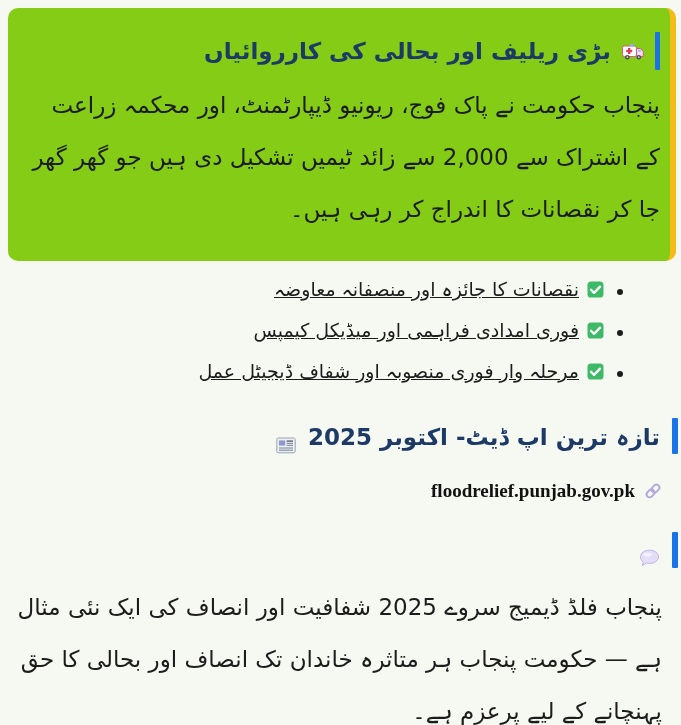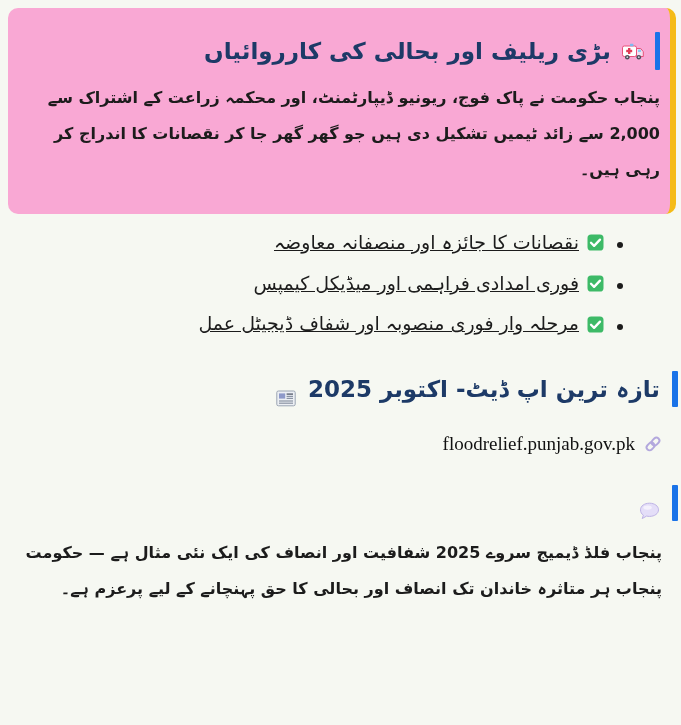--- a/index.html
+++ b/index.html
@@ -7,21 +7,21 @@
   body {
     background: #f6f8f2;
     font-family: "DejaVu Sans", sans-serif;
     color: #1c1c1c;
     overflow: hidden;
   }
 
   
   .callout {
     margin: 8px 5px 0 8px;
-    background: #f9a8d4;
+    background: #84cc16;
     border-right: 6px solid #f5bb17;
     border-radius: 10px;
     padding: 24px 10px 26px 16px;
   }
   .heading-row {
     display: flex;
     direction: rtl;
     align-items: center;
     gap: 10px;
   }
@@ -34,24 +34,23 @@
   }
   .heading-text {
     font-size: 23px;
     font-weight: bold;
     color: #1d3a67;
     line-height: 1.5;
   }
   .rtl-par {
     direction: rtl;
     text-align: right;
-    font-size: 16px;
+    font-size: 23px;
     line-height: 2.25;
     color: #1c1c1c;
-    font-weight: bold;
   }
   .callout .rtl-par { margin-top: 10px; margin-left: 4px; }
 
   
   .main { padding: 0 19px 0 6px; }
   .measures-intro { margin-top: 24px; }
   ul.measures {
     direction: rtl;
     text-align: right;
     list-style: disc;
@@ -78,21 +77,21 @@
   .link-row {
     display: flex;
     direction: rtl;
     align-items: center;
     gap: 9px;
     margin-top: 26px;
     justify-content: flex-start;
   }
   .link-text {
     font-family: "Liberation Serif", serif;
-    font-weight: normal;
+    font-weight: bold;
     font-size: 19px;
     color: #111;
     direction: ltr;
   }
 
   .icon { display: inline-flex; flex: 0 0 auto; align-items: center; }
   .icon svg { display: block; }
 </style>
 </head>
 <body>

